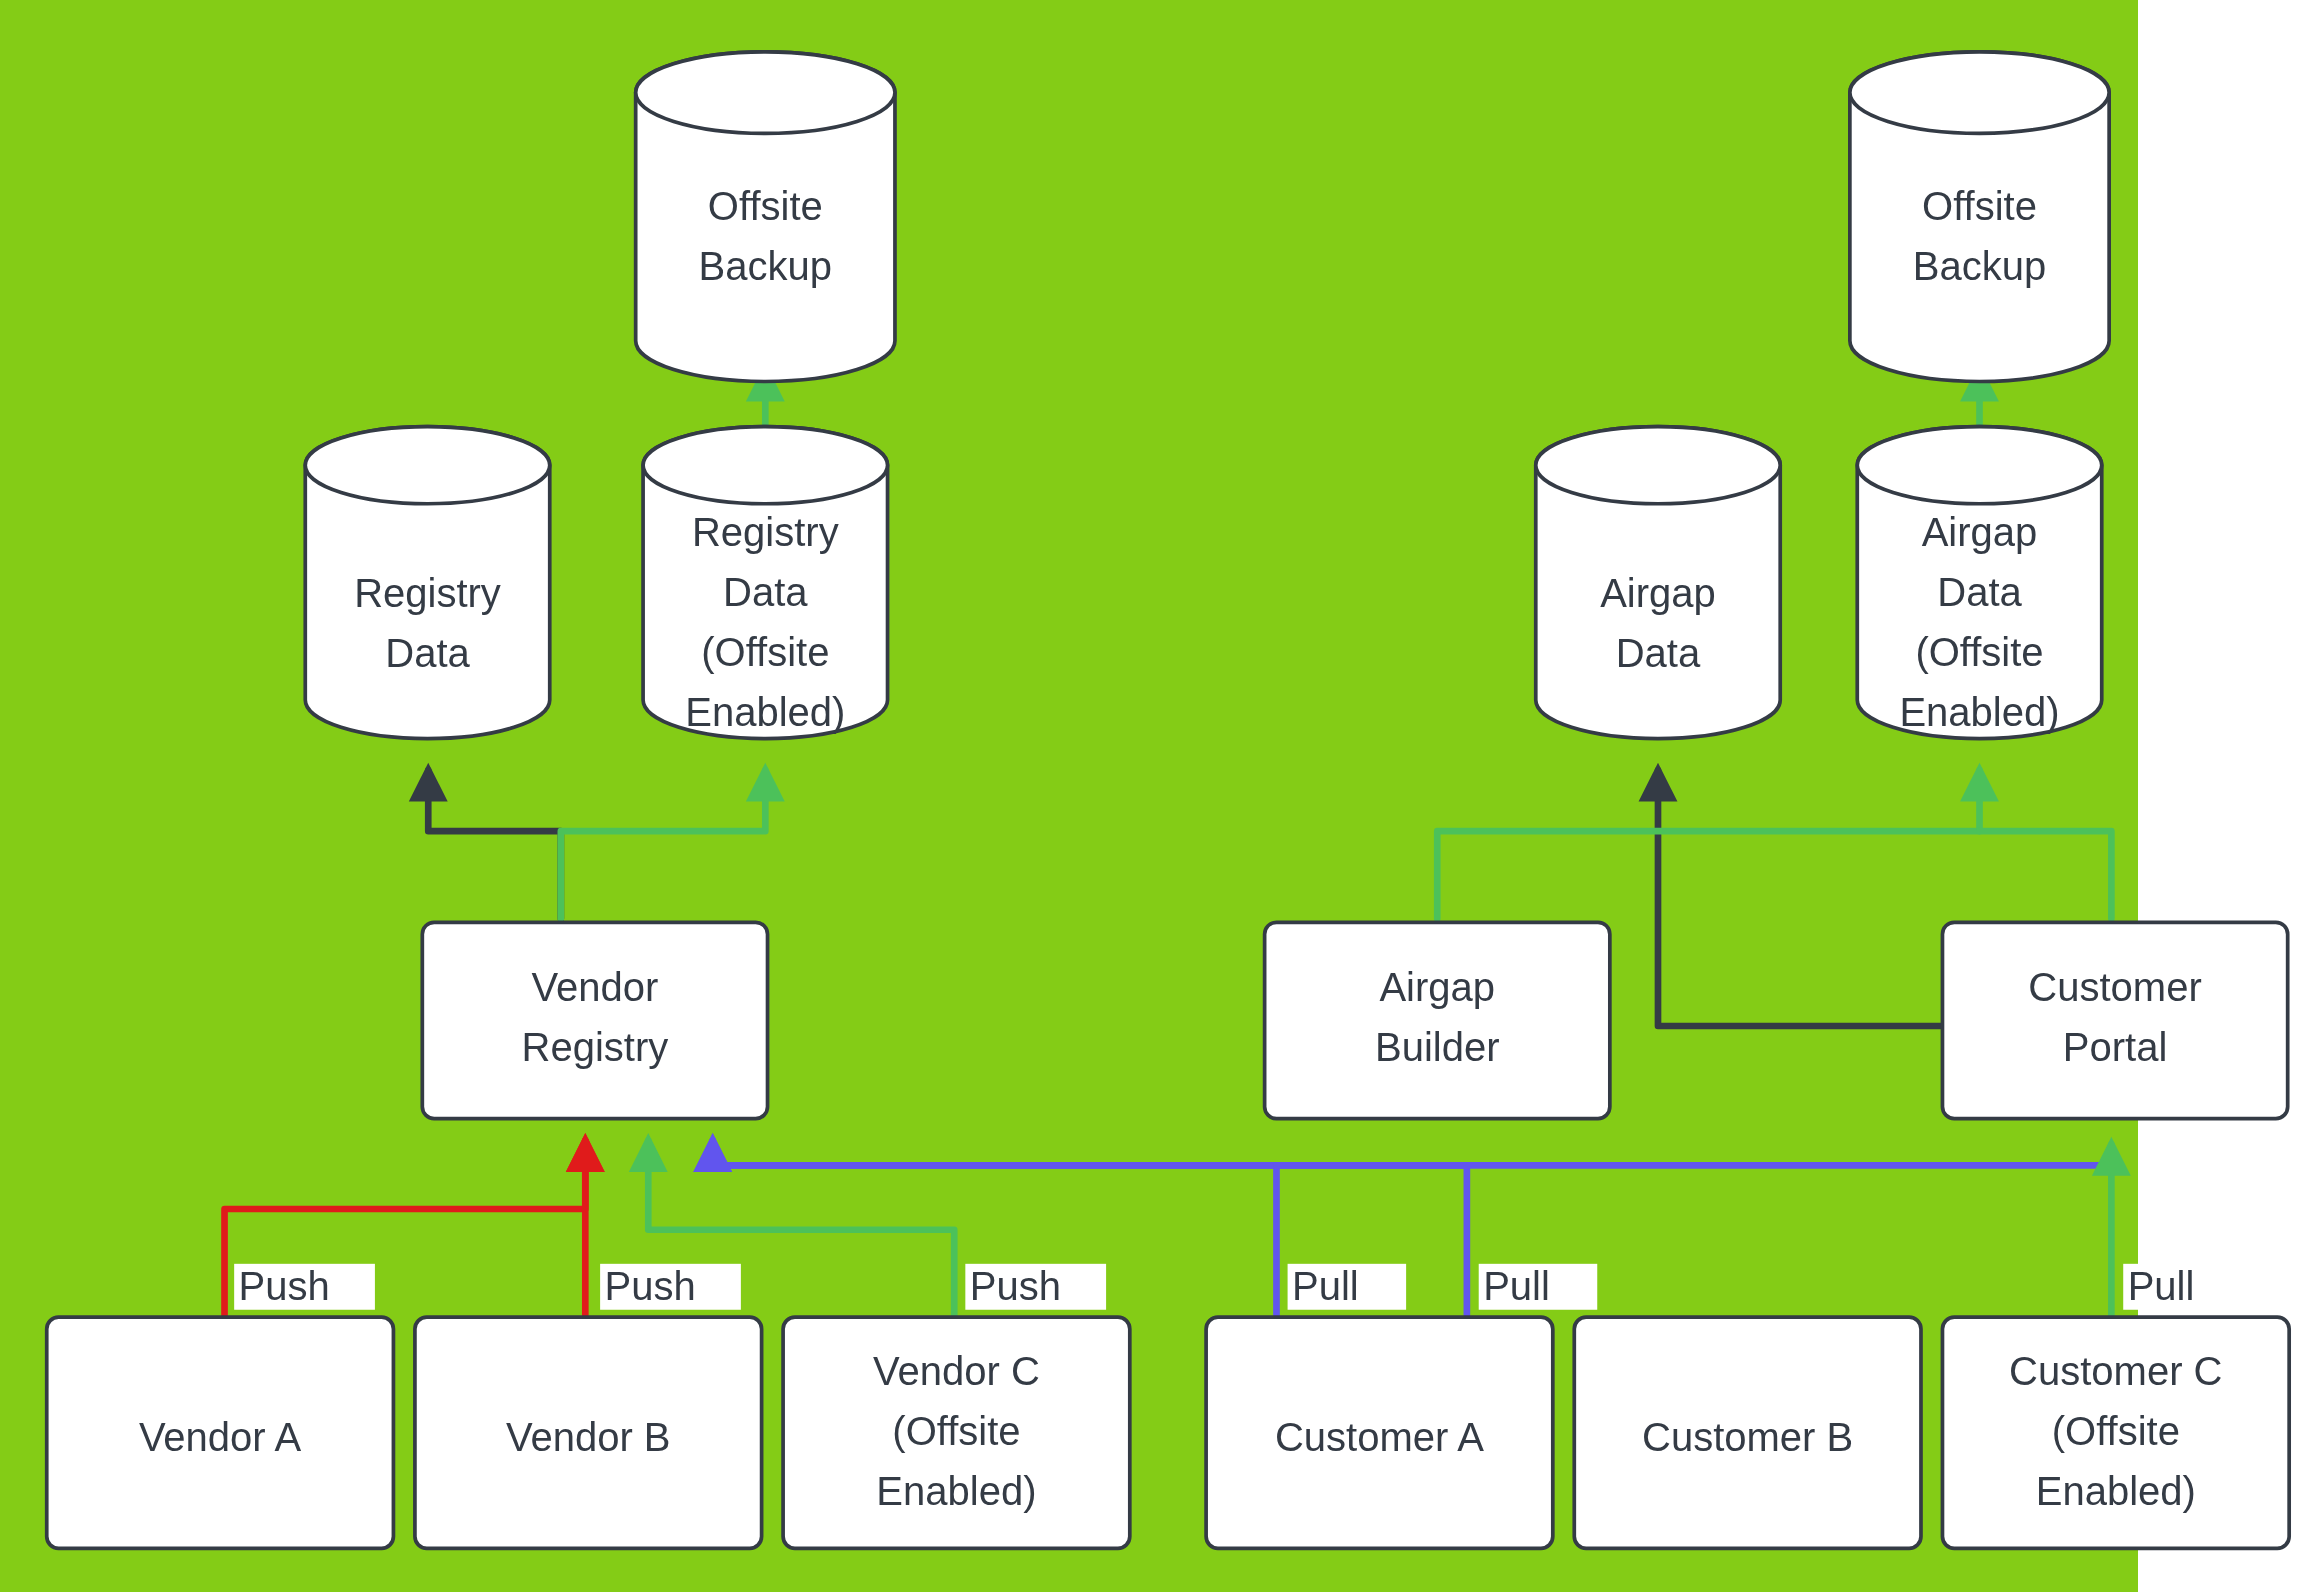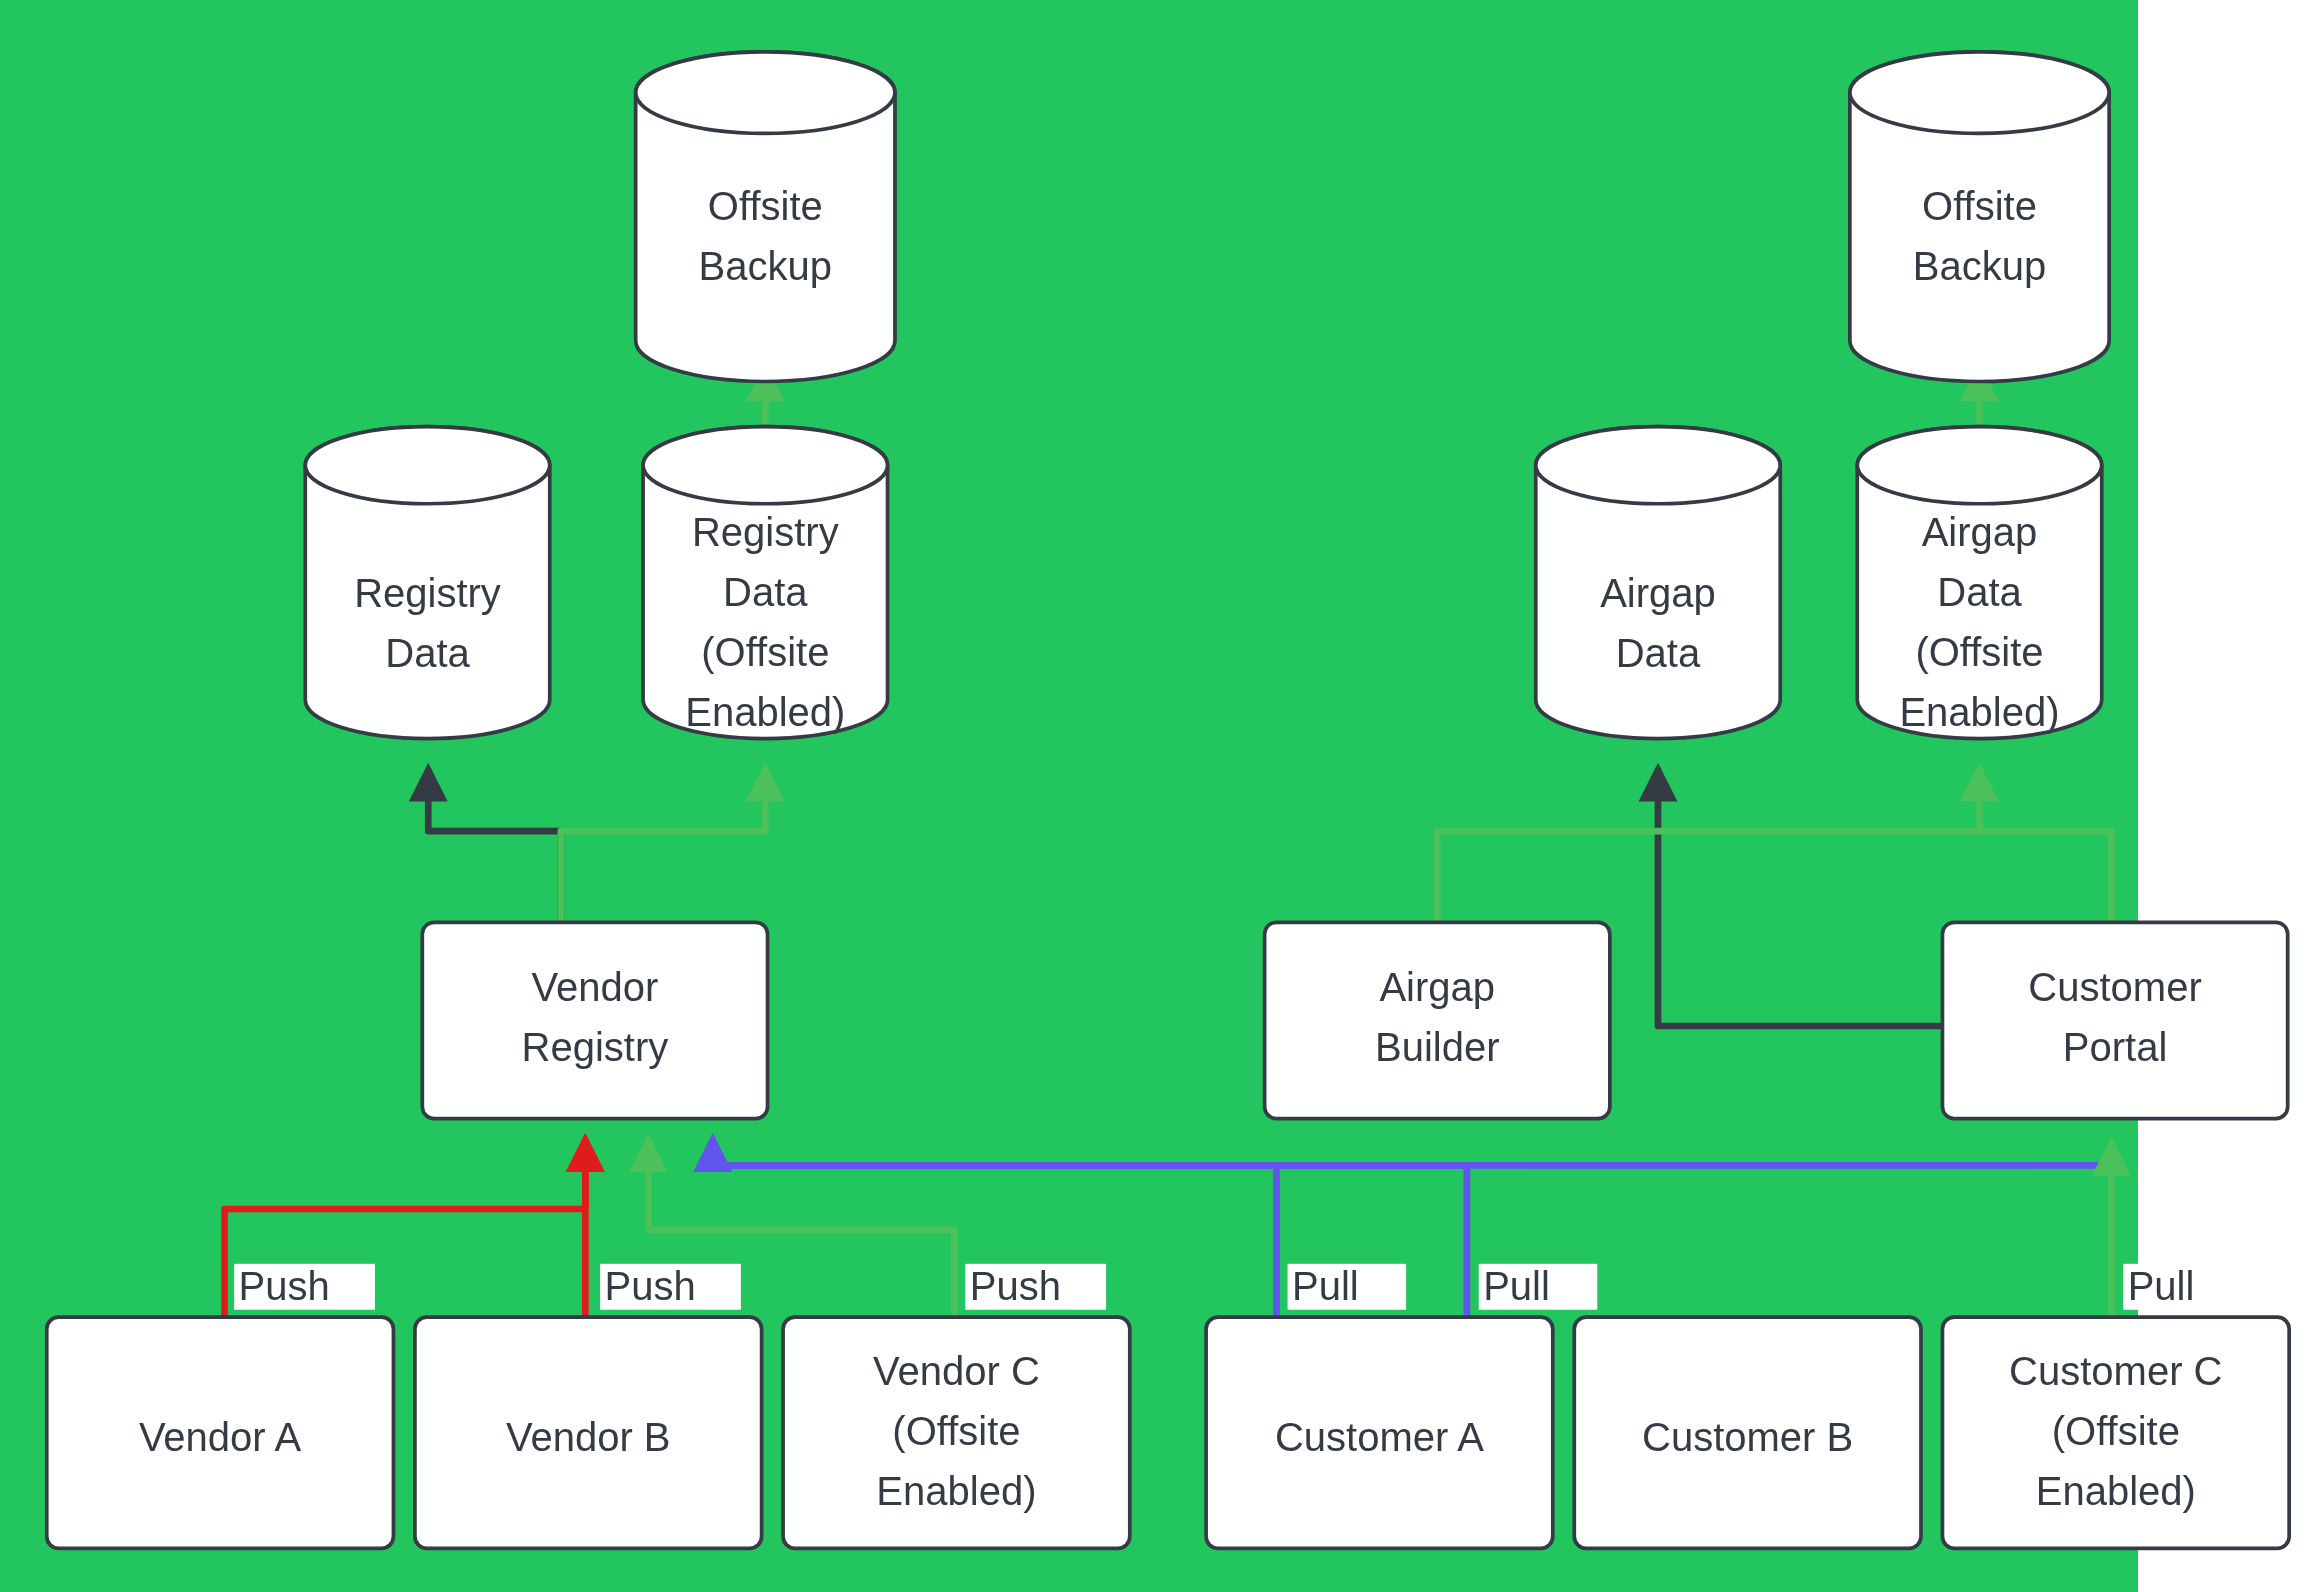--- a/index.html
+++ b/index.html
@@ -1,17 +1,17 @@
 <!DOCTYPE html>
 <html style="font-size:12px"><head>
 <meta charset="utf-8">
 <style>
   html,body{margin:0;padding:0;background:#ffffff;}
   body{width:2307px;height:1592px;font-family:"Liberation Sans",sans-serif;overflow:hidden;}
-  #stage{position:relative;width:2138px;height:1592px;background:#22c55e;}
+  #stage{position:relative;width:2138px;height:1592px;background:#84cc16;}
   svg#diagram{position:absolute;left:0;top:0;width:2307px;height:1592px;display:block;}
   .node-shape{fill:#ffffff;stroke:#343B45;stroke-width:5;}
   .cyl-body{fill:#ffffff;stroke:#343B45;stroke-width:5;}
   .node-label{fill:#343B45;font-family:"Liberation Sans",sans-serif;font-size:54px;text-anchor:middle;dominant-baseline:middle;}
   .edge-label{fill:#343B45;font-family:"Liberation Sans",sans-serif;font-size:54px;text-anchor:start;dominant-baseline:middle;}
   .link{fill:none;stroke-width:9;stroke-linecap:round;stroke-linejoin:round;}
 </style>
 </head>
 <body>
 

